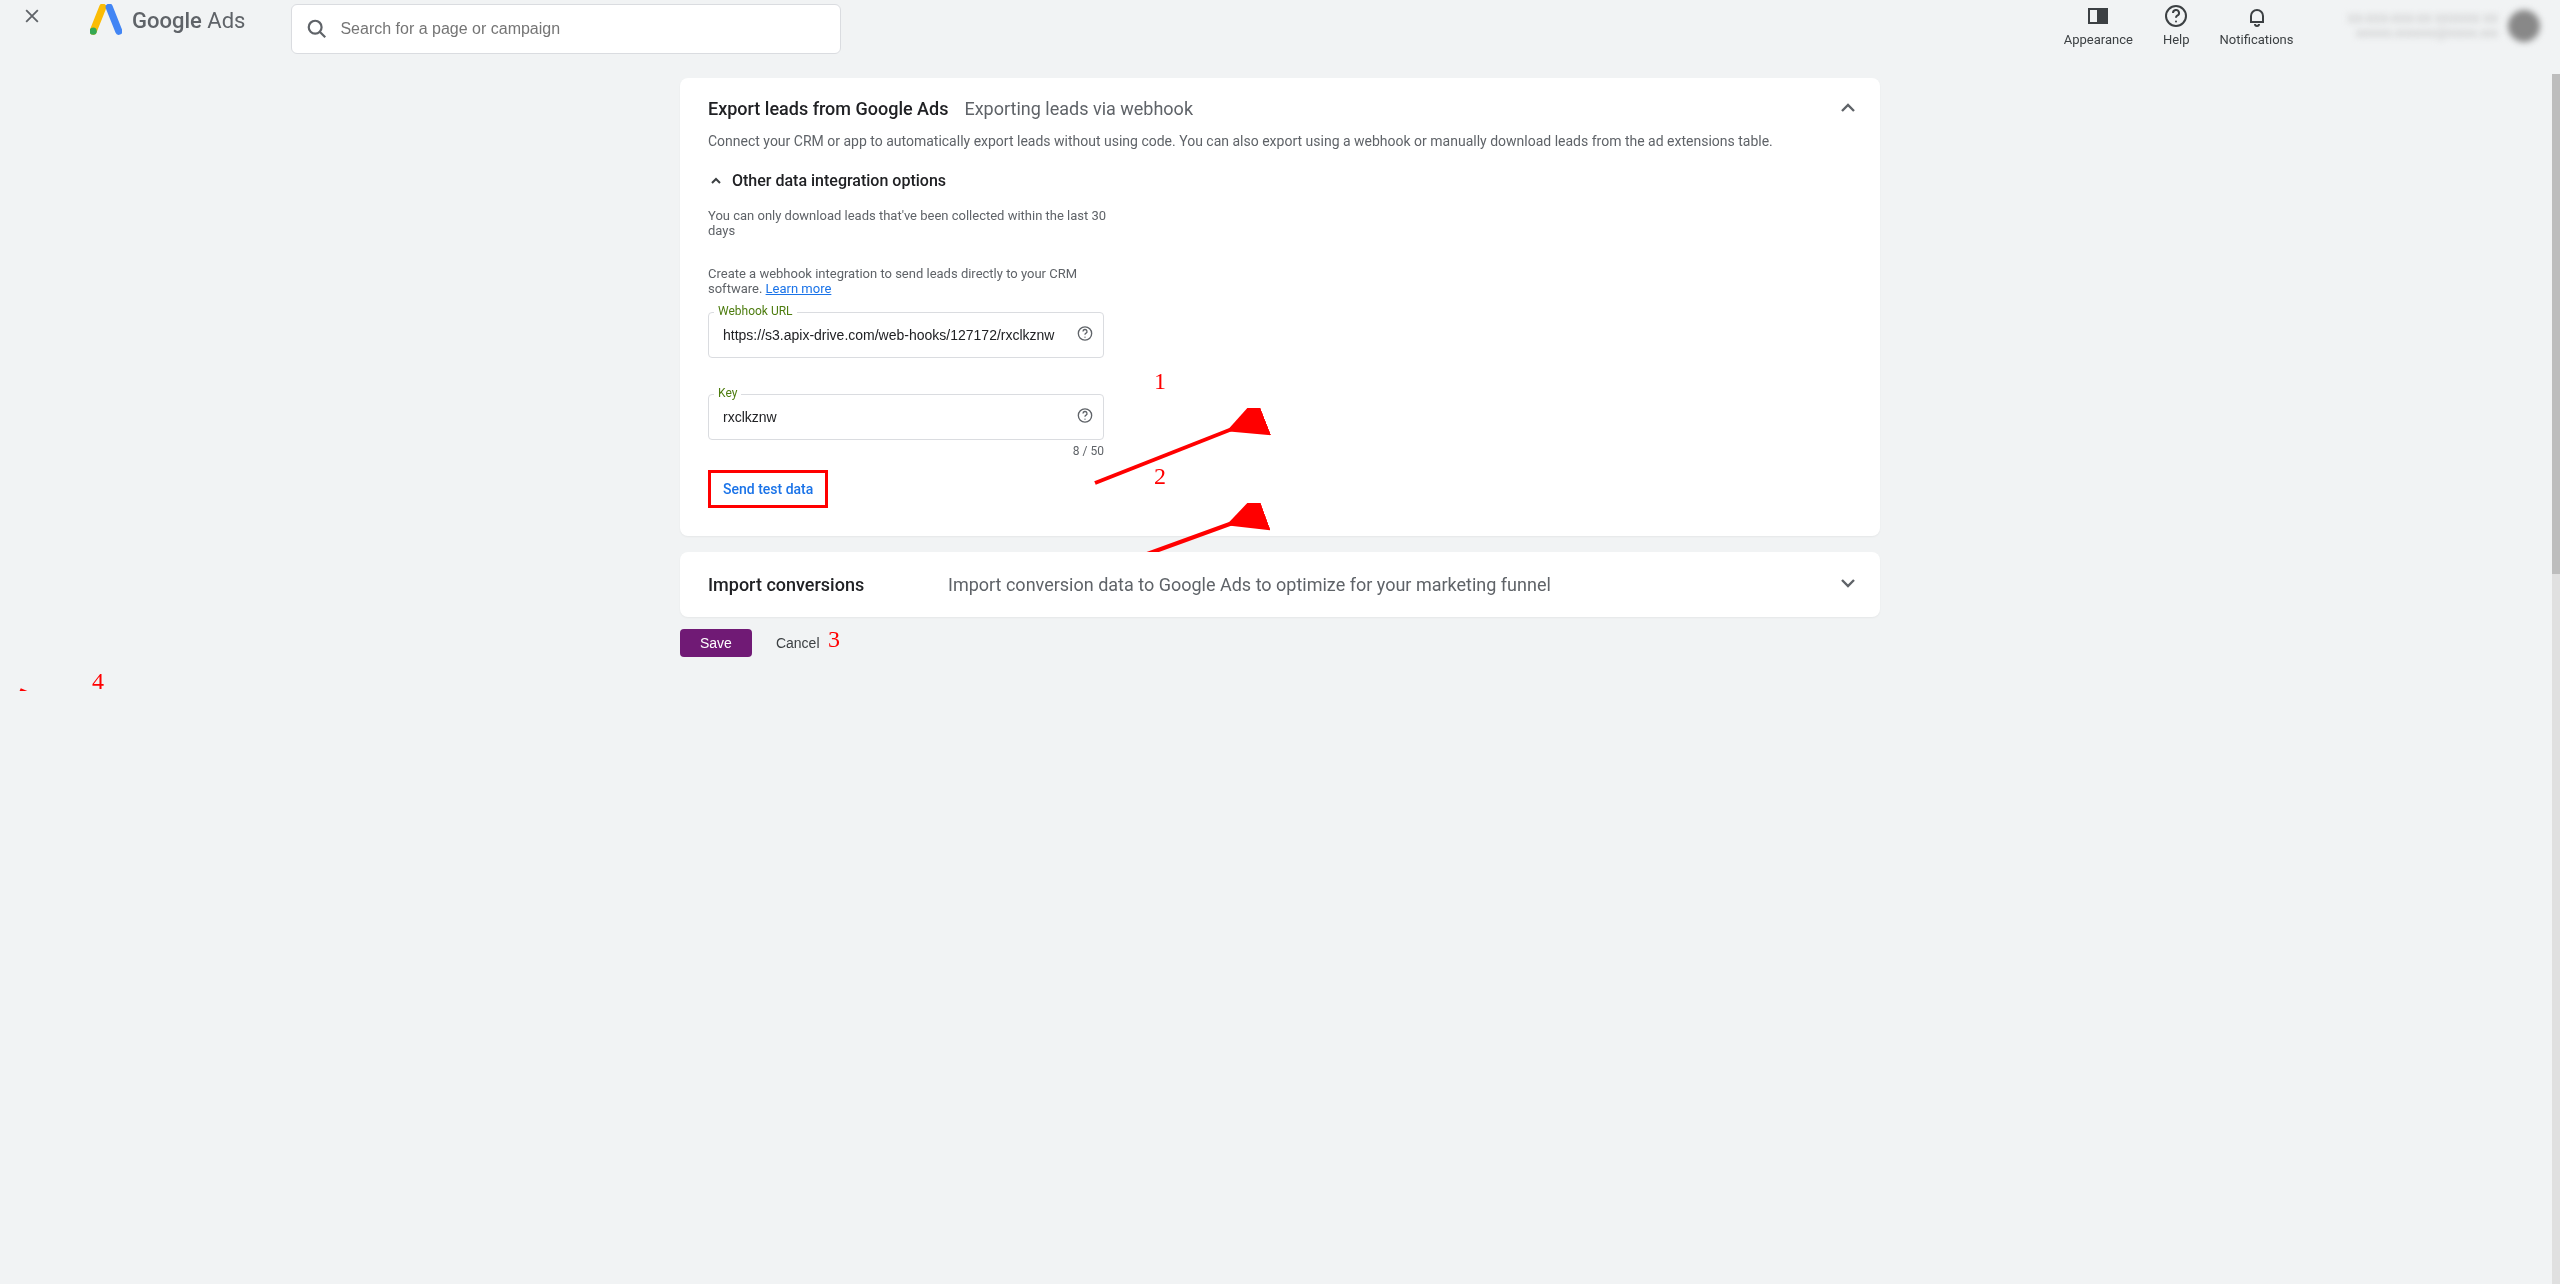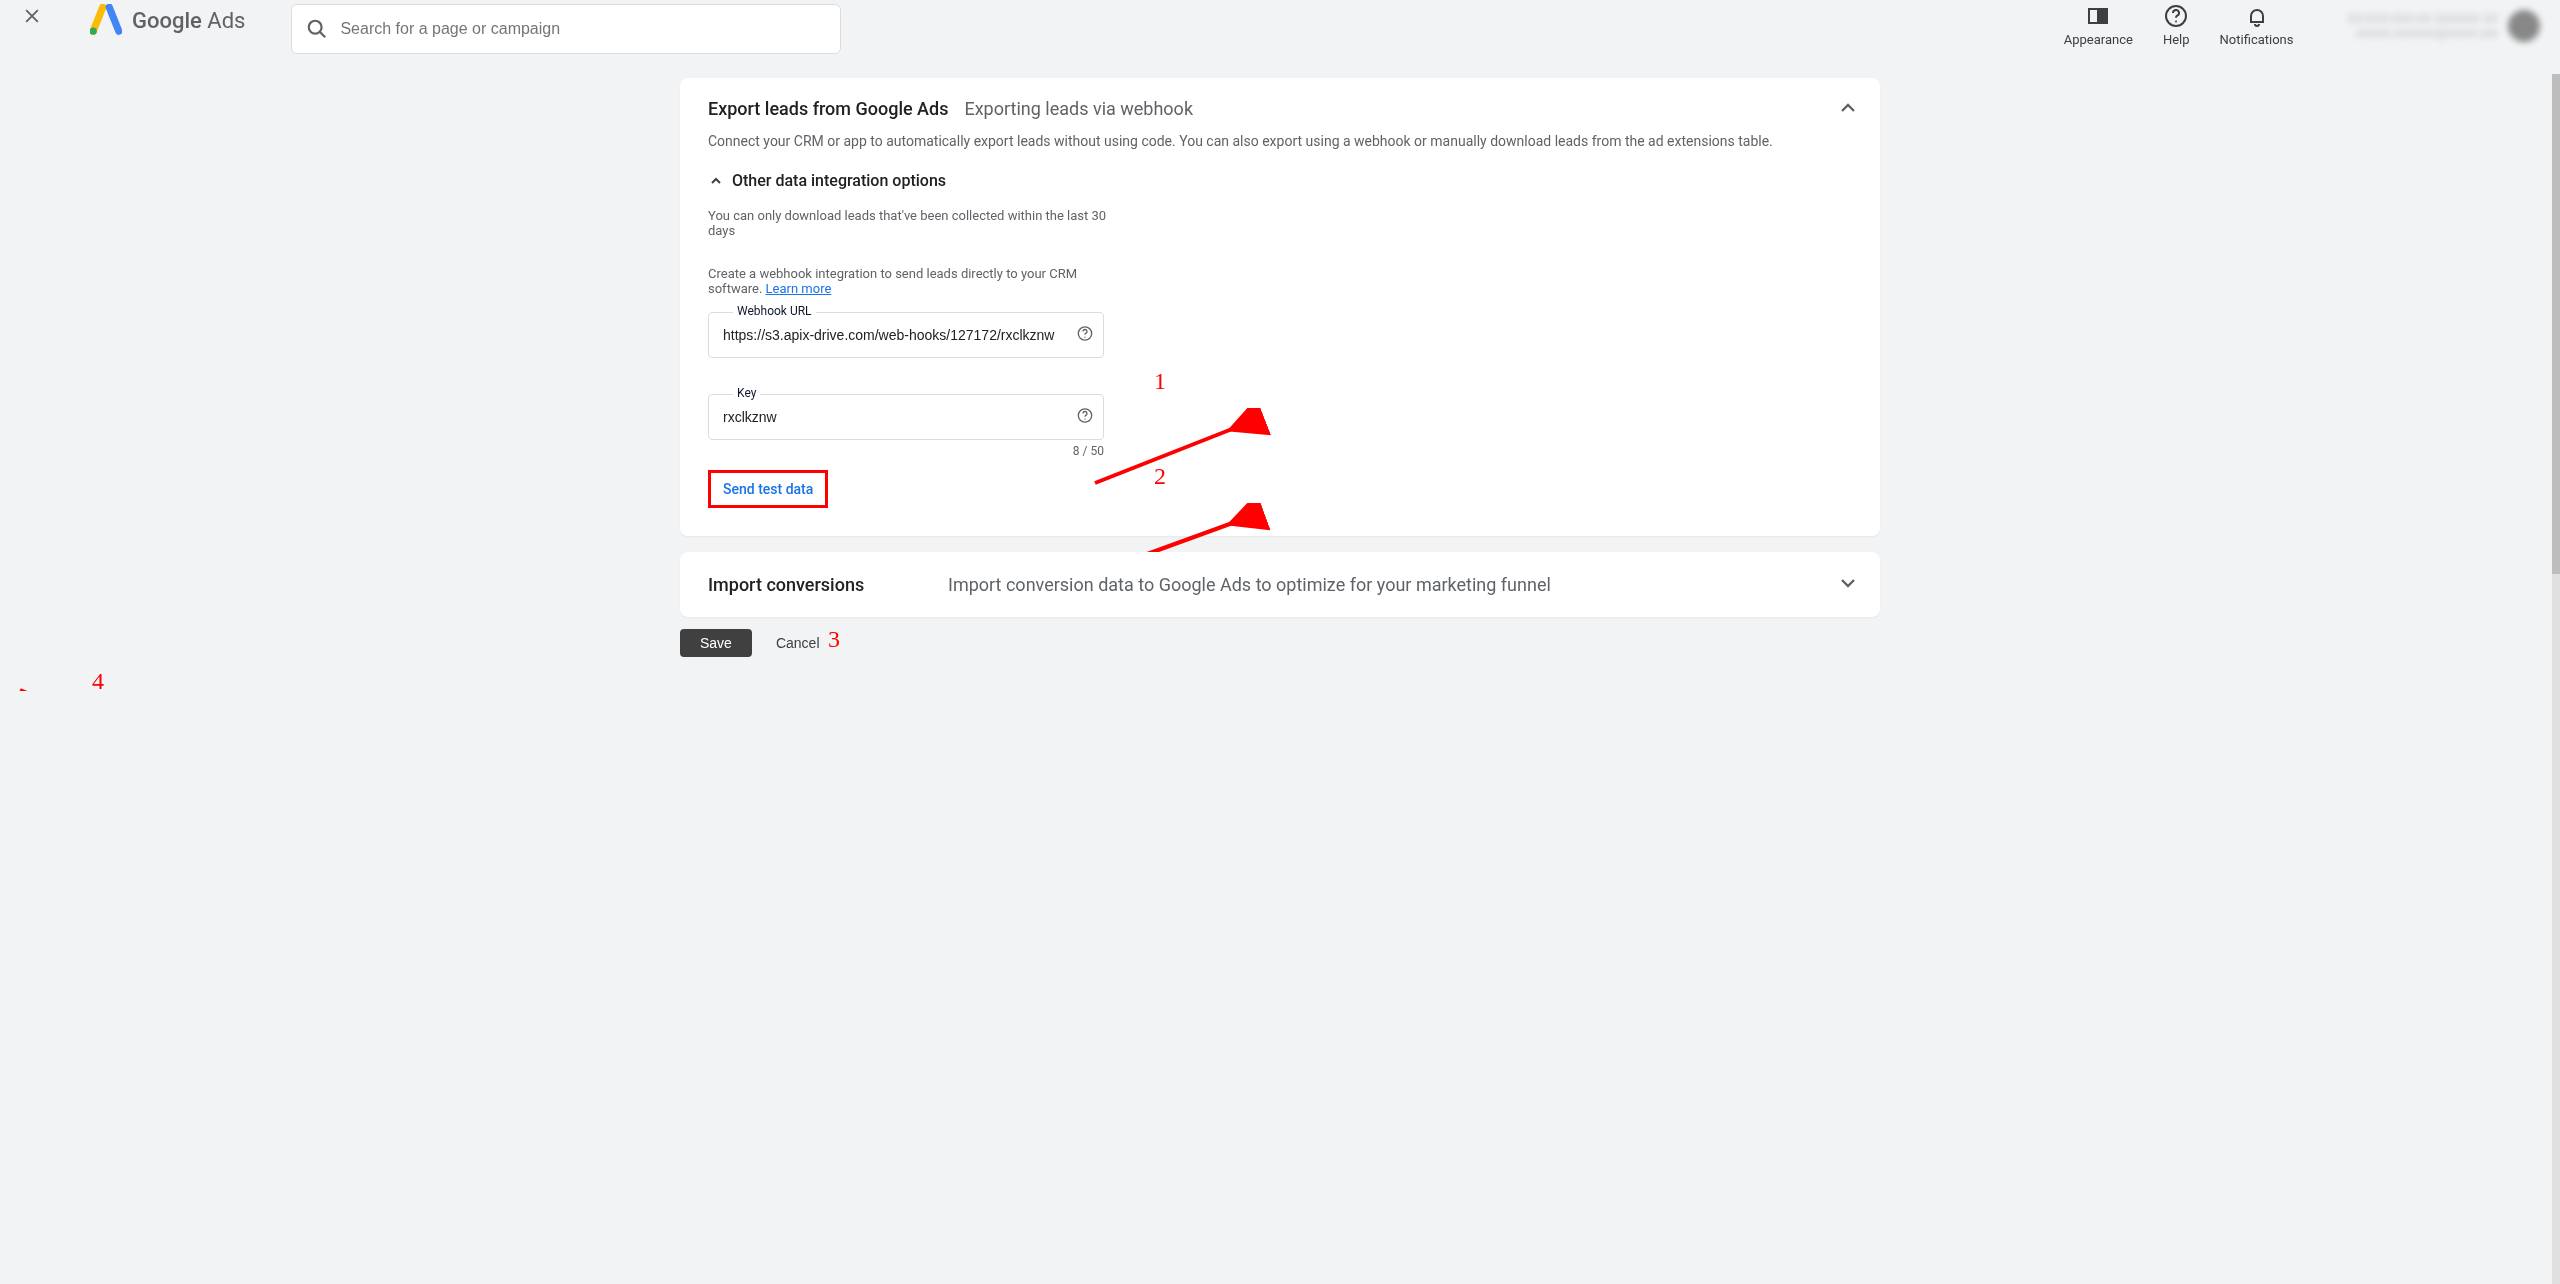--- a/index.html
+++ b/index.html
@@ -34,36 +34,36 @@
     .subsection-toggle span { font-weight: 500; font-size: 16px; color: #202124; }
 
     .block-title { font-weight: 500; font-size: 14px; color: #202124; margin-bottom: 8px; }
     .block-desc { font-size: 13px; color: #5f6368; max-width: 400px; margin-bottom: 28px; }
 
     .block-desc2 { font-size: 13px; color: #5f6368; max-width: 400px; margin-bottom: 16px; }
     .learn-more { color: #1a73e8; text-decoration: underline; cursor: pointer; }
 
     
     .field { position: relative; width: 396px; border: 1px solid #dadce0; border-radius: 4px; padding: 14px 40px 14px 14px; margin-bottom: 22px; }
-    .field-label { position: absolute; top: -9px; left: 24px; background: #fff; padding: 0 4px; font-size: 12px; color: #0f172a; }
+    .field-label { position: absolute; top: -9px; left: 5px; background: #fff; padding: 0 4px; font-size: 12px; color: #4d7c0f; }
     .field input { border: none; outline: none; width: 100%; font-size: 14px; color: #202124; }
     .field .help-icon { position: absolute; right: 10px; top: 50%; transform: translateY(-50%); cursor: pointer; }
     .char-count { font-size: 12px; color: #5f6368; width: 396px; text-align: right; margin-top: -18px; margin-bottom: 12px; }
 
     .test-link { display: inline-block; color: #1a73e8; font-weight: 500; font-size: 14px; padding: 6px 8px; cursor: pointer; }
     .test-link-wrap { border: 3px solid red; display:inline-block; padding: 2px 4px; }
 
     
     .import-card { background: #fff; border-radius: 8px; margin: 0 auto 0; width: 1200px; padding: 22px 28px; box-shadow: 0 1px 2px rgba(0,0,0,.05); display:flex; align-items:center; position:relative; }
     .import-title { font-size: 18px; font-weight: 500; color: #202124; width: 240px; }
     .import-desc { font-size: 18px; color: #5f6368; }
 
     
     .footer { width: 1200px; margin: 0 auto; display:flex; gap: 20px; align-items:center; padding-top: 8px; }
-    .btn-primary { background:#404040; color:#fff; border:none; border-radius:4px; padding: 6px 20px; font-size:14px; font-weight:500; cursor:pointer; }
+    .btn-primary { background:#701a75; color:#fff; border:none; border-radius:4px; padding: 6px 20px; font-size:14px; font-weight:500; cursor:pointer; }
     .btn-secondary { background:none; color:#3c4043; border:none; padding:10px 4px; font-size:14px; font-weight:500; cursor:pointer; }
 
     
     .annot-layer { position: absolute; inset: 0; pointer-events: none; }
     .annot-num { position: absolute; color: red; font-size: 24px; font-family: Georgia, serif; }
     .arrow { position: absolute; }
 
     .page-wrap { position: relative; padding-bottom: 30px; }
     .scrollbar { position: fixed; right: 0; top: 74px; bottom: 0; width: 8px; background: #e0e0e0; }
     .scrollbar-thumb { position:absolute; top:0; left:0; right:0; height: 500px; background:#bdbdbd; }

